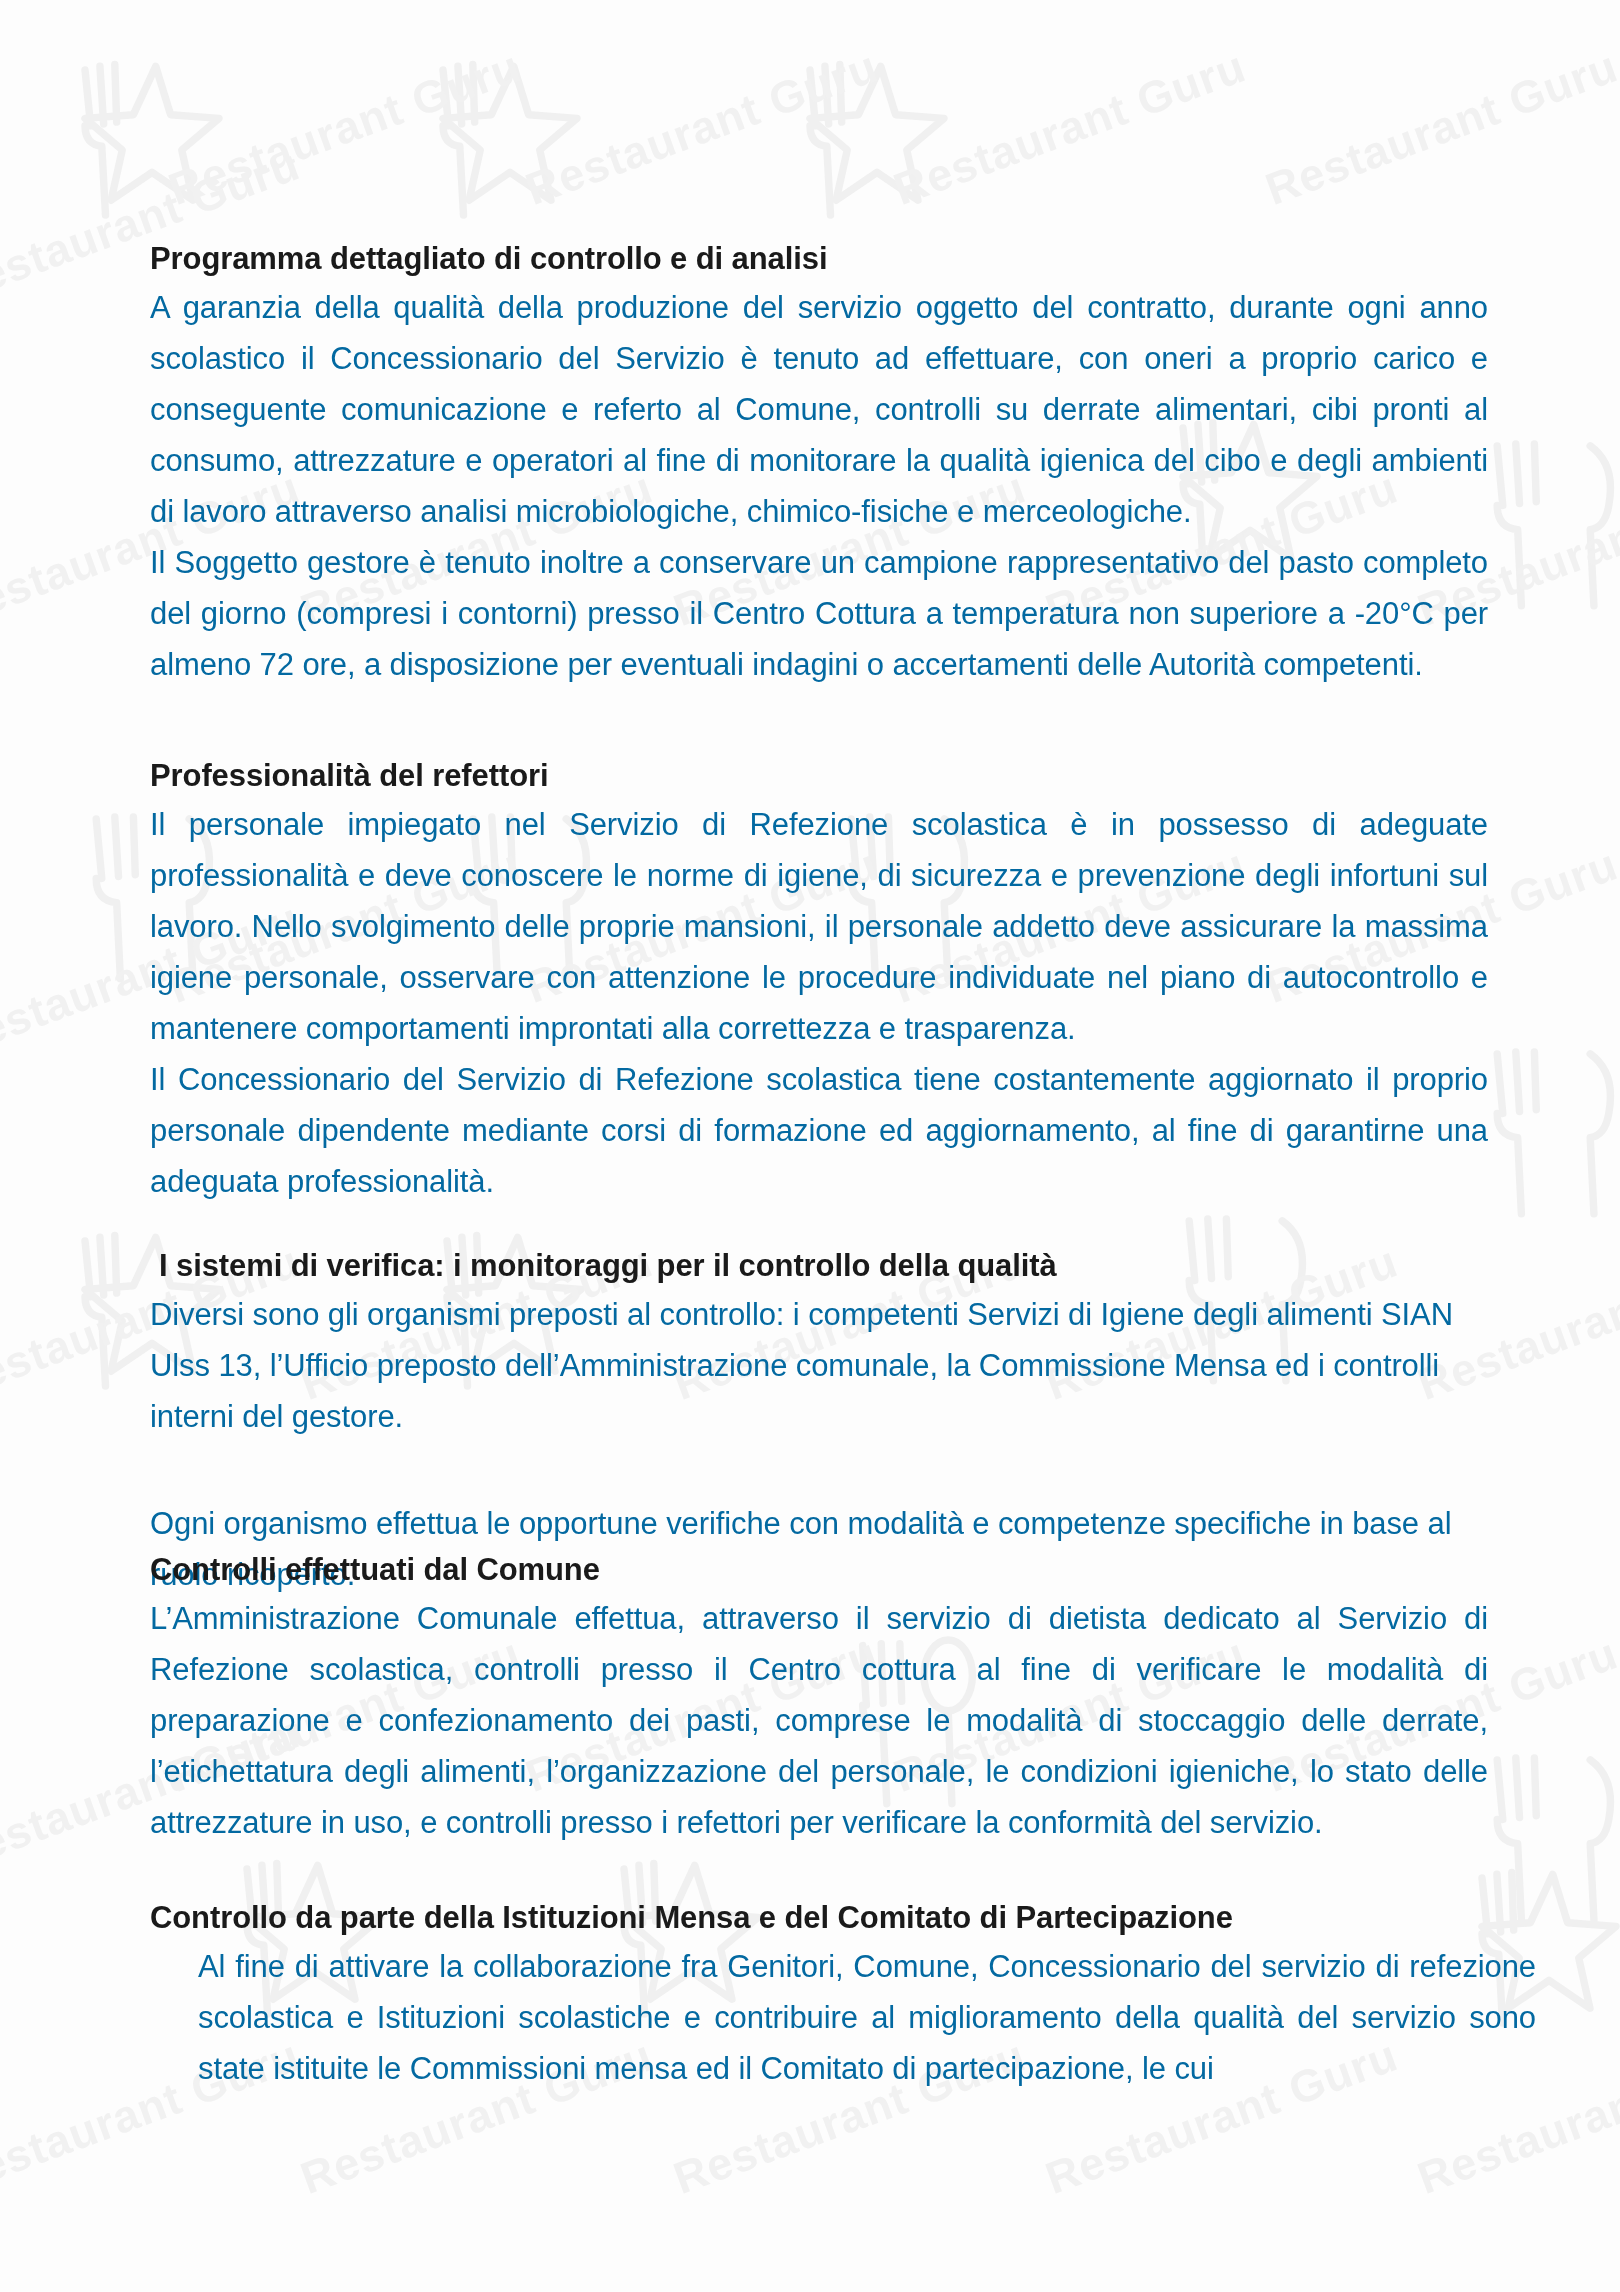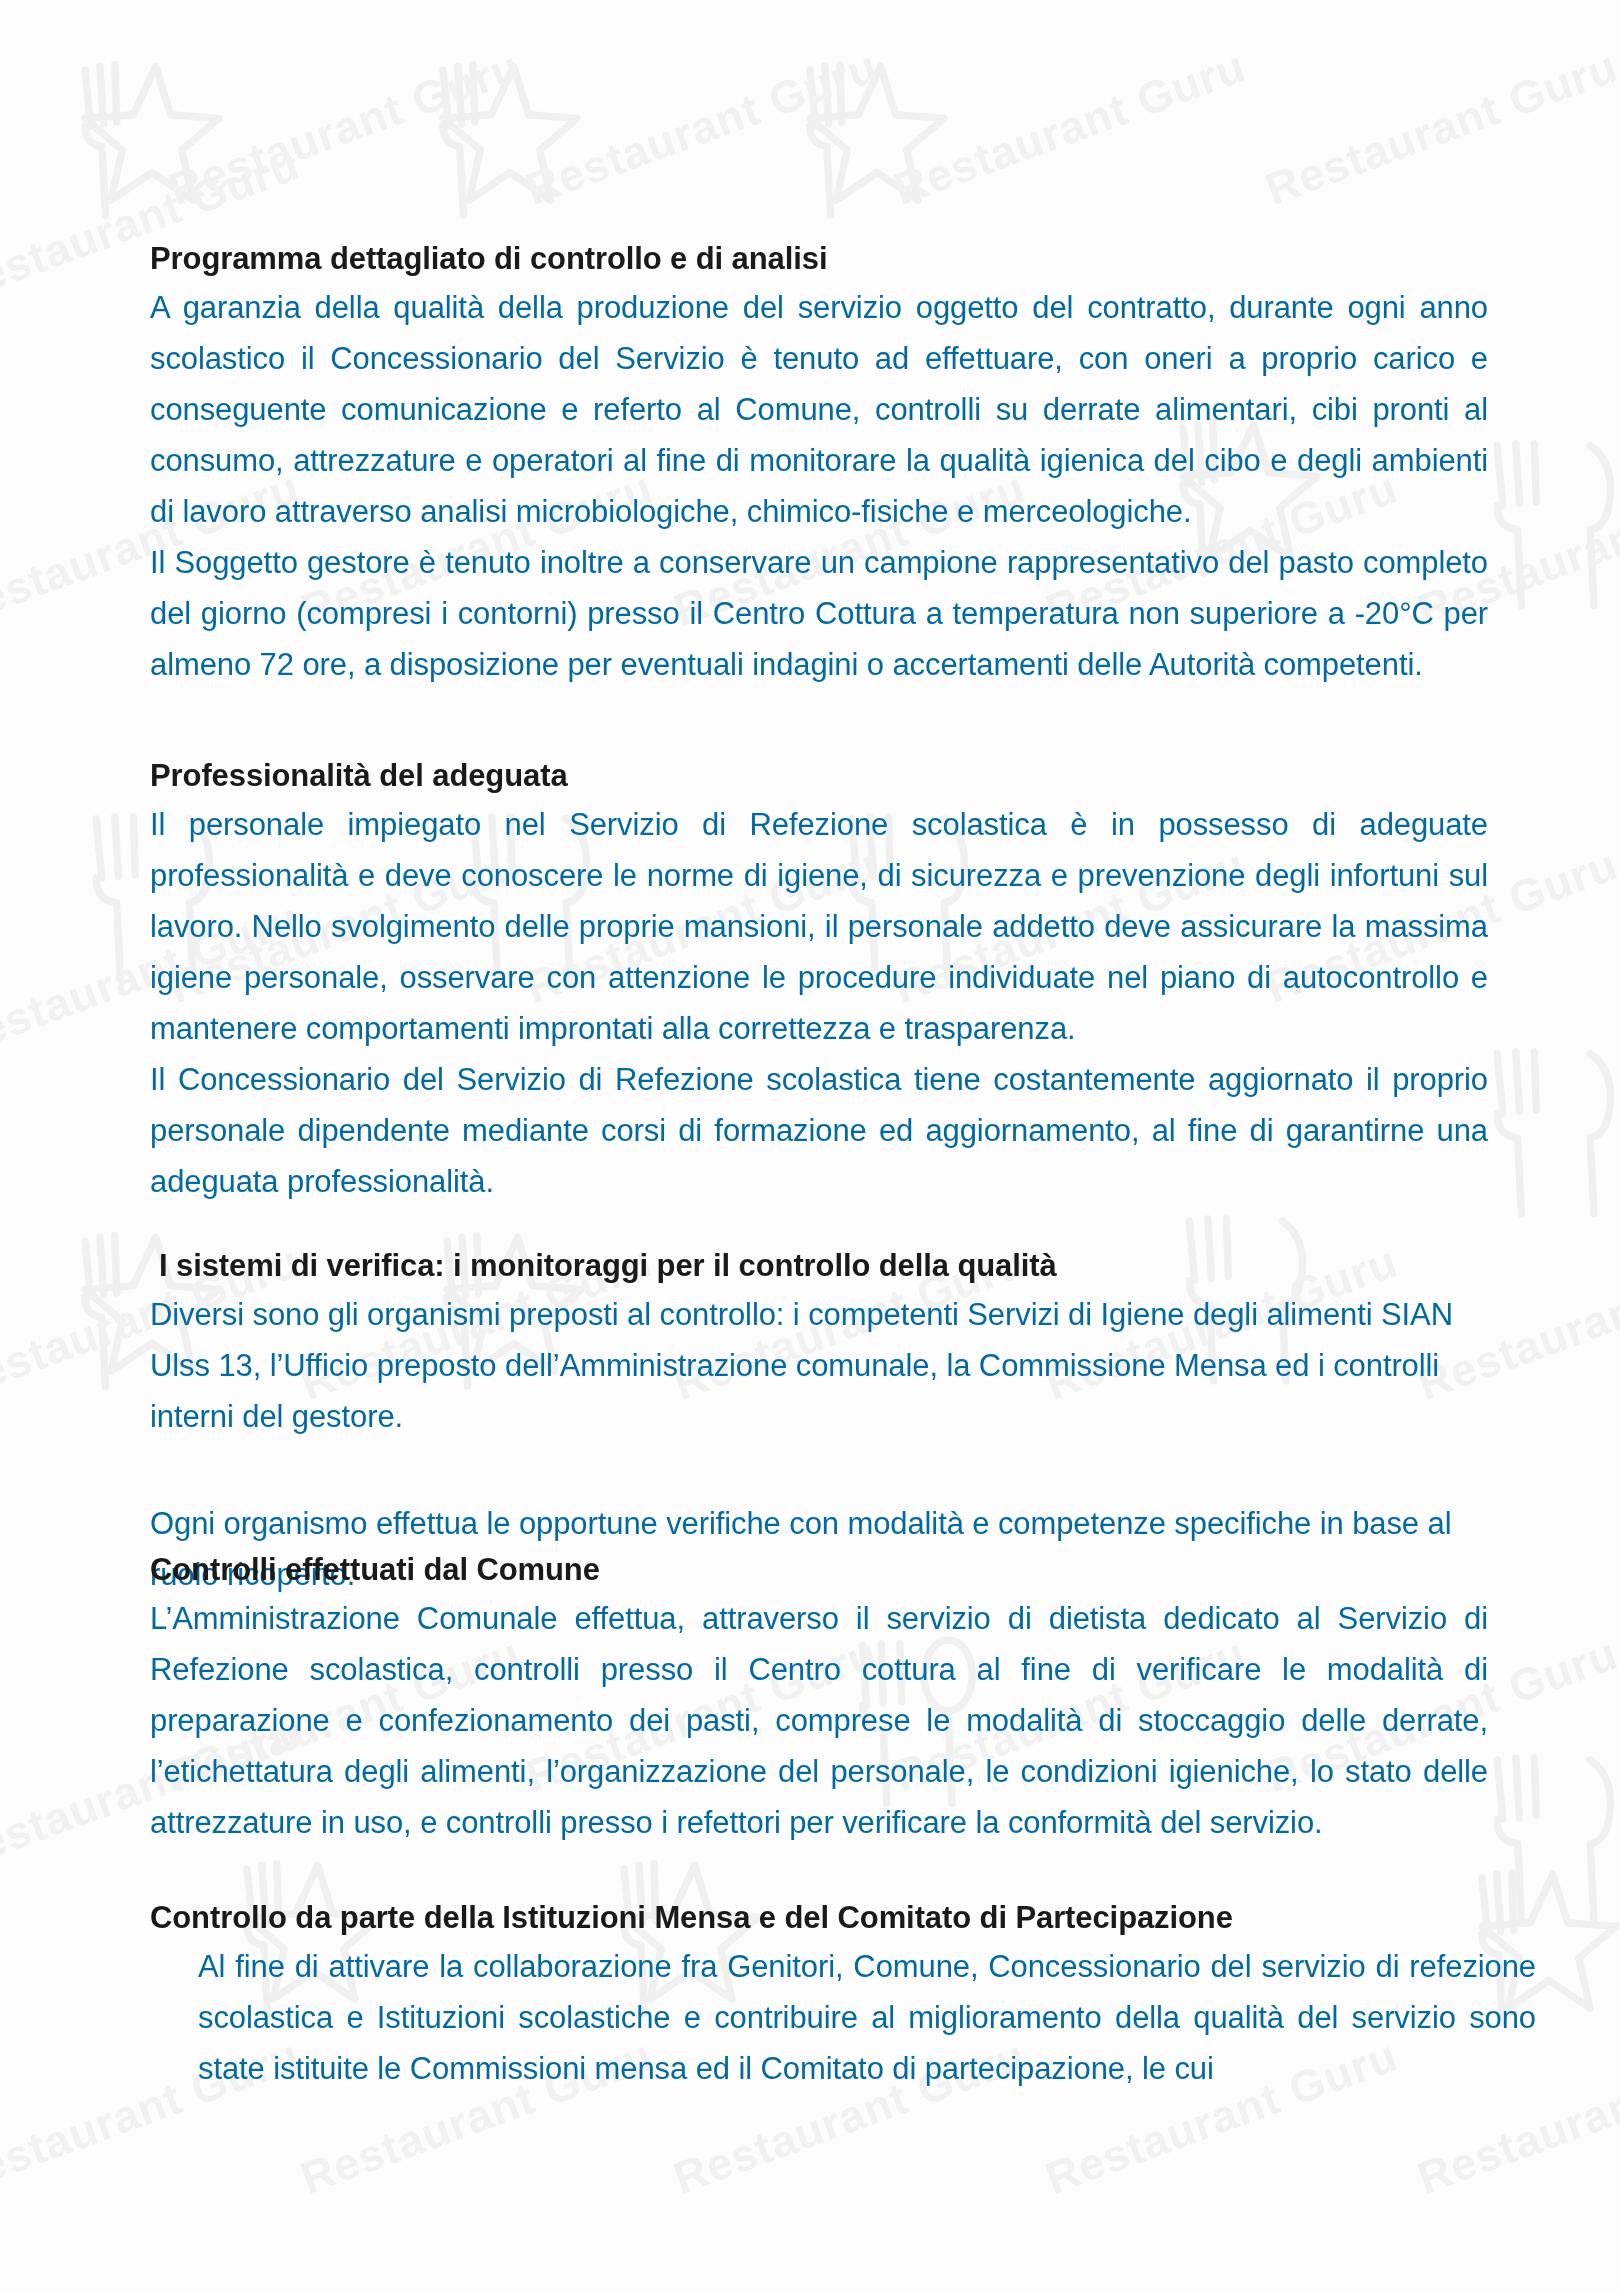--- a/index.html
+++ b/index.html
@@ -268,21 +268,21 @@
       <h2 class="heading">Programma dettagliato di controllo e di analisi</h2>
     </div>
     <div class="block" style="top:282px;">
       <p class="para">A garanzia della qualità della produzione del servizio oggetto del contratto, durante ogni anno scolastico il Concessionario del Servizio è tenuto ad effettuare, con oneri a proprio carico e conseguente comunicazione e referto al Comune, controlli su derrate alimentari, cibi pronti al consumo, attrezzature e operatori al fine di monitorare la qualità igienica del cibo e degli ambienti di lavoro attraverso analisi microbiologiche, chimico-fisiche e merceologiche.</p>
     </div>
     <div class="block" style="top:537px;">
       <p class="para">Il Soggetto gestore è tenuto inoltre a conservare un campione rappresentativo del pasto completo del giorno (compresi i contorni) presso il Centro Cottura a temperatura non superiore a -20°C per almeno 72 ore, a disposizione per eventuali indagini o accertamenti delle Autorità competenti.</p>
     </div>
 
     <div class="block" style="top:755px;">
-      <h2 class="heading">Professionalità del adeguata</h2>
+      <h2 class="heading">Professionalità del refettori</h2>
     </div>
     <div class="block" style="top:799px;">
       <p class="para">Il personale impiegato nel Servizio di Refezione scolastica è in possesso di adeguate professionalità e deve conoscere le norme di igiene, di sicurezza e prevenzione degli infortuni sul lavoro. Nello svolgimento delle proprie mansioni, il personale addetto deve assicurare la massima igiene personale, osservare con attenzione le procedure individuate nel piano di autocontrollo e mantenere comportamenti improntati alla correttezza e trasparenza.</p>
     </div>
     <div class="block" style="top:1054px;">
       <p class="para">Il Concessionario del Servizio di Refezione scolastica tiene costantemente aggiornato il proprio personale dipendente mediante corsi di formazione ed aggiornamento, al fine di garantirne una adeguata professionalità.</p>
     </div>
 
     <div class="block" style="top:1245px;margin-left:9px;">
       <h2 class="heading">I sistemi di verifica: i monitoraggi per il controllo della qualità</h2>

